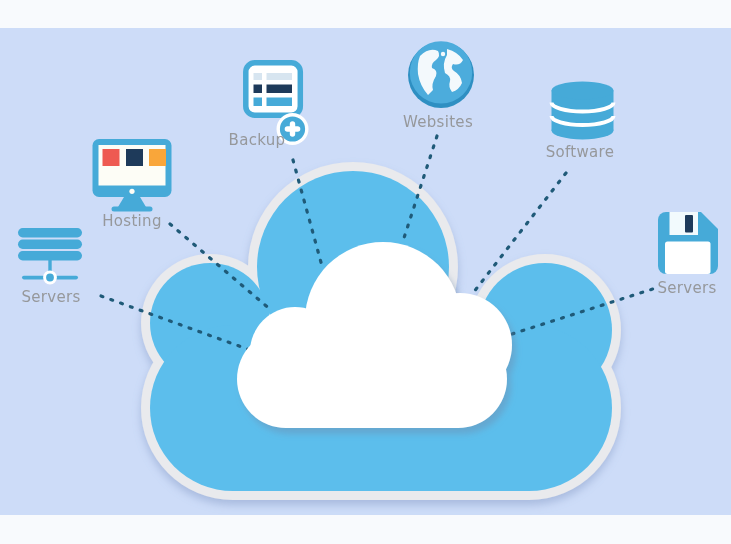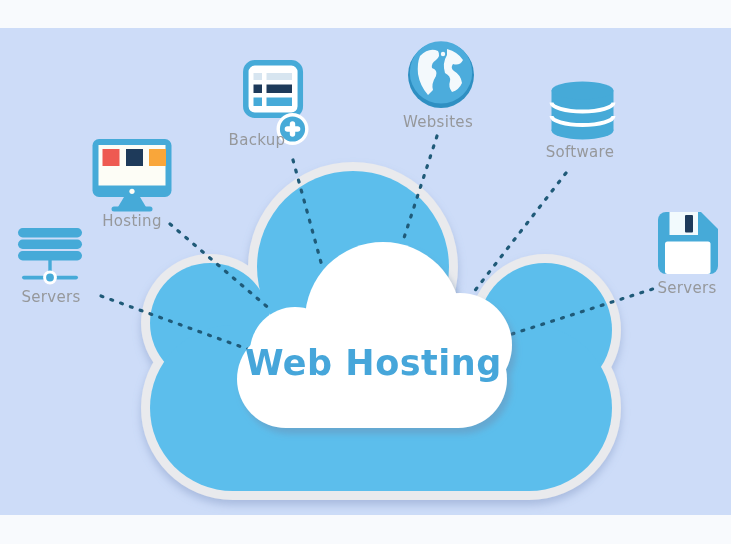--- a/index.html
+++ b/index.html
@@ -69,21 +69,20 @@
     </g>
 
     <g fill="#ffffff" filter="url(#innerShadow)">
       <circle cx="295" cy="352" r="45"></circle>
       <circle cx="383" cy="320" r="78"></circle>
       <circle cx="460" cy="345" r="52"></circle>
       <rect x="237" y="330" width="270" height="98" rx="49"></rect>
     </g>
   </svg>
 
-  <div class="cloud-title">Web Hosting</div>
 
   <svg class="node-icon" style="left:14px;top:226px" width="76" height="62" viewBox="0 0 76 62">
     <g fill="#46aad8">
       <rect x="4" y="2" width="64" height="9.5" rx="4.7"></rect>
       <rect x="4" y="13.5" width="64" height="9.5" rx="4.7"></rect>
       <rect x="4" y="25" width="64" height="9.5" rx="4.7"></rect>
       <rect x="34.3" y="34" width="3.4" height="15"></rect>
       <rect x="8" y="49.8" width="56" height="3.6" rx="1.8"></rect>
     </g>
     <circle cx="36" cy="51.5" r="5.4" fill="#46aad8" stroke="#ffffff" stroke-width="3"></circle>

